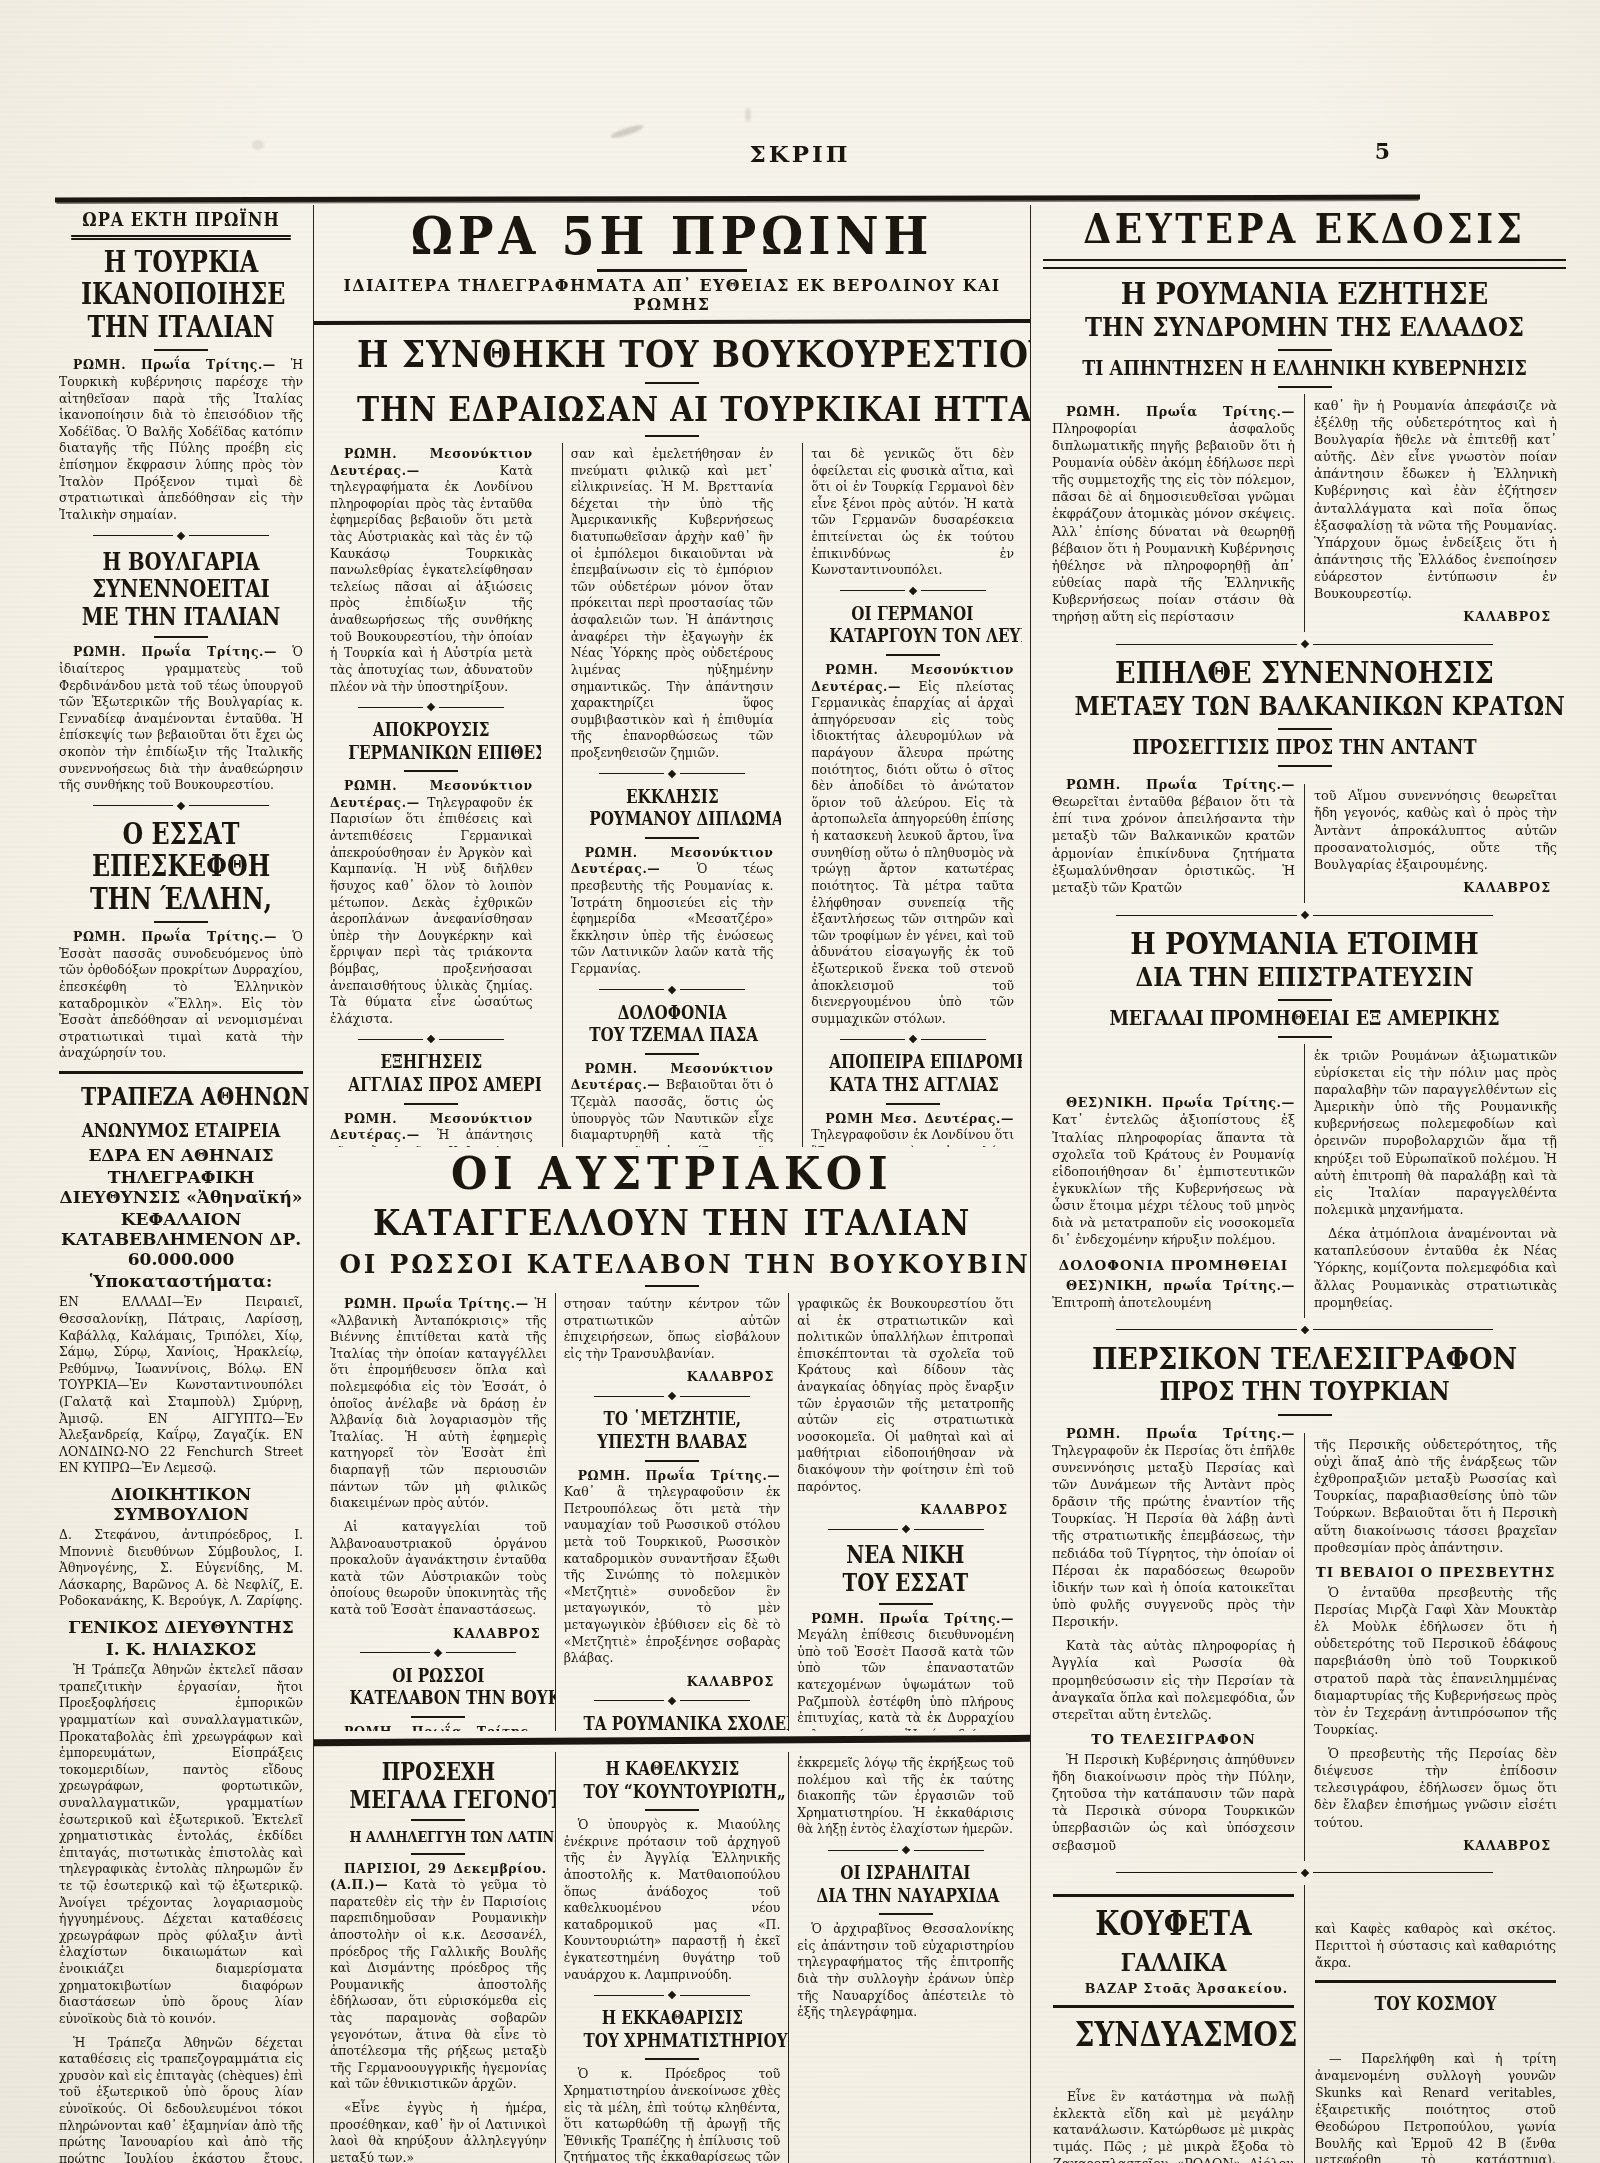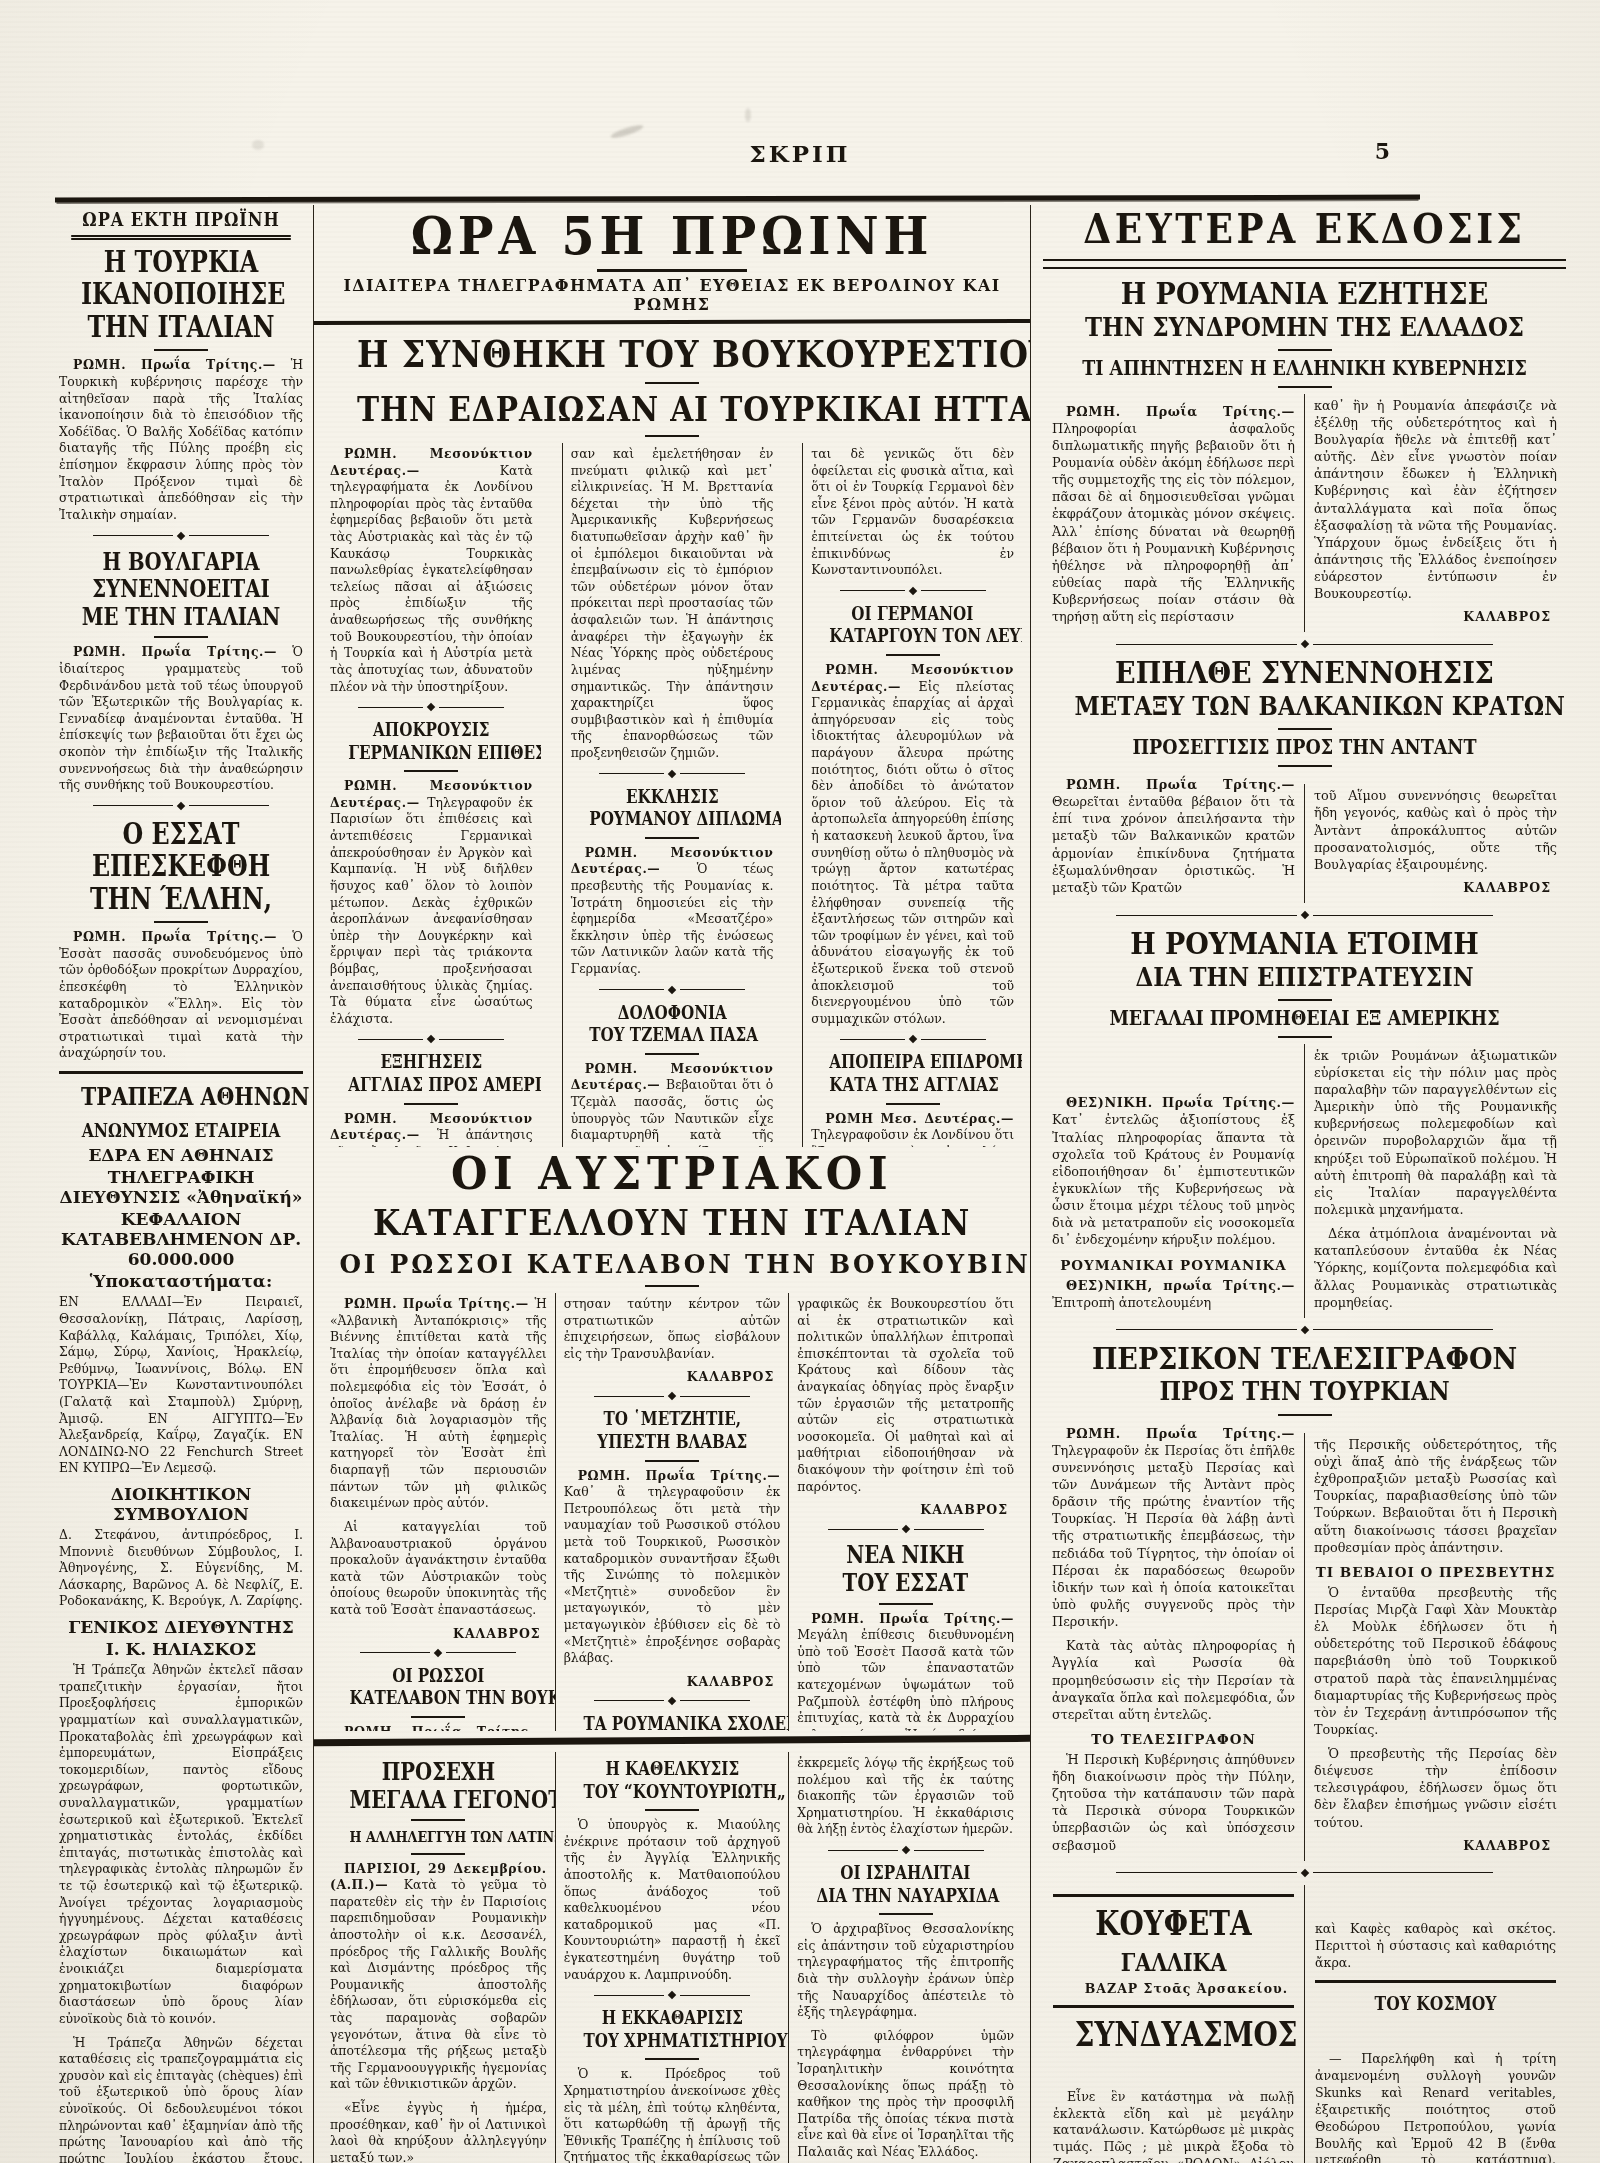--- a/index.html
+++ b/index.html
@@ -334,21 +334,20 @@
             <p class="para cont">ἐκκρεμεῖς λόγῳ τῆς ἐκρήξεως τοῦ πολέμου καὶ τῆς ἐκ ταύτης διακοπῆς τῶν ἐργασιῶν τοῦ Χρηματιστηρίου. Ἡ ἐκκαθάρισις θὰ λήξῃ ἐντὸς ἐλαχίστων ἡμερῶν.</p>
             <div class="orn">
               <span></span>
             </div>
             <div class="headline m">
               <div class="hl-line">ΟΙ ΙΣΡΑΗΛΙΤΑΙ</div>
               <div class="hl-line">ΔΙΑ ΤΗΝ ΝΑΥΑΡΧΙΔΑ</div>
               <div class="shortrule"></div>
             </div>
             <p class="para">Ὁ ἀρχιραβῖνος Θεσσαλονίκης εἰς ἀπάντησιν τοῦ εὐχαριστηρίου τηλεγραφήματος τῆς ἐπιτροπῆς διὰ τὴν συλλογὴν ἐράνων ὑπὲρ τῆς Ναυαρχίδος ἀπέστειλε τὸ ἑξῆς τηλεγράφημα.</p>
-            <p class="para">Τὸ φιλόφρον ὑμῶν τηλεγράφημα ἐνθαρρύνει τὴν Ἰσραηλιτικὴν κοινότητα Θεσσαλονίκης ὅπως πράξῃ τὸ καθῆκον της πρὸς τὴν προσφιλῆ Πατρίδα τῆς ὁποίας τέκνα πιστὰ εἶνε καὶ θὰ εἶνε οἱ Ἰσραηλῖται τῆς Παλαιᾶς καὶ Νέας Ἑλλάδος.</p>
           </div>
       </div>
     </section>
 
     <section class="col-right">
       <div class="second-ed">ΔΕΥΤΕΡΑ ΕΚΔΟΣΙΣ</div>
       <div class="second-ed-rule"></div>
       <div>
           <article class="rsection">
             <div class="headline rhead">
@@ -396,21 +395,21 @@
             <div class="headline rhead">
               <div class="hl-line r1">Η ΡΟΥΜΑΝΙΑ ΕΤΟΙΜΗ</div>
               <div class="hl-line r2">ΔΙΑ ΤΗΝ ΕΠΙΣΤΡΑΤΕΥΣΙΝ</div>
               <div class="shortrule"></div>
             </div>
             <div class="rsub">ΜΕΓΑΛΑΙ ΠΡΟΜΗΘΕΙΑΙ ΕΞ ΑΜΕΡΙΚΗΣ</div>
             <div class="shortrule"></div>
             <div class="rcols">
               <div class="rcol">
                 <p class="para"><span class="dateline">ΘΕΣ)ΝΙΚΗ. Πρωΐα Τρίτης.— </span>Κατ᾿ ἐντελῶς ἀξιοπίστους ἐξ Ἰταλίας πληροφορίας ἅπαντα τὰ σχολεῖα τοῦ Κράτους ἐν Ρουμανίᾳ εἰδοποιήθησαν δι᾿ ἐμπιστευτικῶν ἐγκυκλίων τῆς Κυβερνήσεως νὰ ὦσιν ἕτοιμα μέχρι τέλους τοῦ μηνὸς διὰ νὰ μετατραποῦν εἰς νοσοκομεῖα δι᾿ ἐνδεχομένην κήρυξιν πολέμου.</p>
-                <div class="subhead-small">ΡΟΥΜΑΝΙΚΑΙ ΡΟΥΜΑΝΙΚΑ</div>
+                <div class="subhead-small">ΔΟΛΟΦΟΝΙΑ ΠΡΟΜΗΘΕΙΑΙ</div>
                 <p class="para"><span class="dateline">ΘΕΣ)ΝΙΚΗ, πρωΐα Τρίτης.— </span>Ἐπιτροπὴ ἀποτελουμένη</p>
               </div>
               <div class="rcol">
                 <p class="para cont">ἐκ τριῶν Ρουμάνων ἀξιωματικῶν εὑρίσκεται εἰς τὴν πόλιν μας πρὸς παραλαβὴν τῶν παραγγελθέντων εἰς Ἀμερικὴν ὑπὸ τῆς Ρουμανικῆς κυβερνήσεως πολεμεφοδίων καὶ ὀρεινῶν πυροβολαρχιῶν ἅμα τῇ κηρύξει τοῦ Εὐρωπαϊκοῦ πολέμου. Ἡ αὐτὴ ἐπιτροπὴ θὰ παραλάβῃ καὶ τὰ εἰς Ἰταλίαν παραγγελθέντα πολεμικὰ μηχανήματα.</p>
                 <p class="para">Δέκα ἀτμόπλοια ἀναμένονται νὰ καταπλεύσουν ἐνταῦθα ἐκ Νέας Ὑόρκης, κομίζοντα πολεμεφόδια καὶ ἄλλας Ρουμανικὰς στρατιωτικὰς προμηθείας.</p>
               </div>
             </div>
             <div class="orn">
               <span></span>
             </div>

